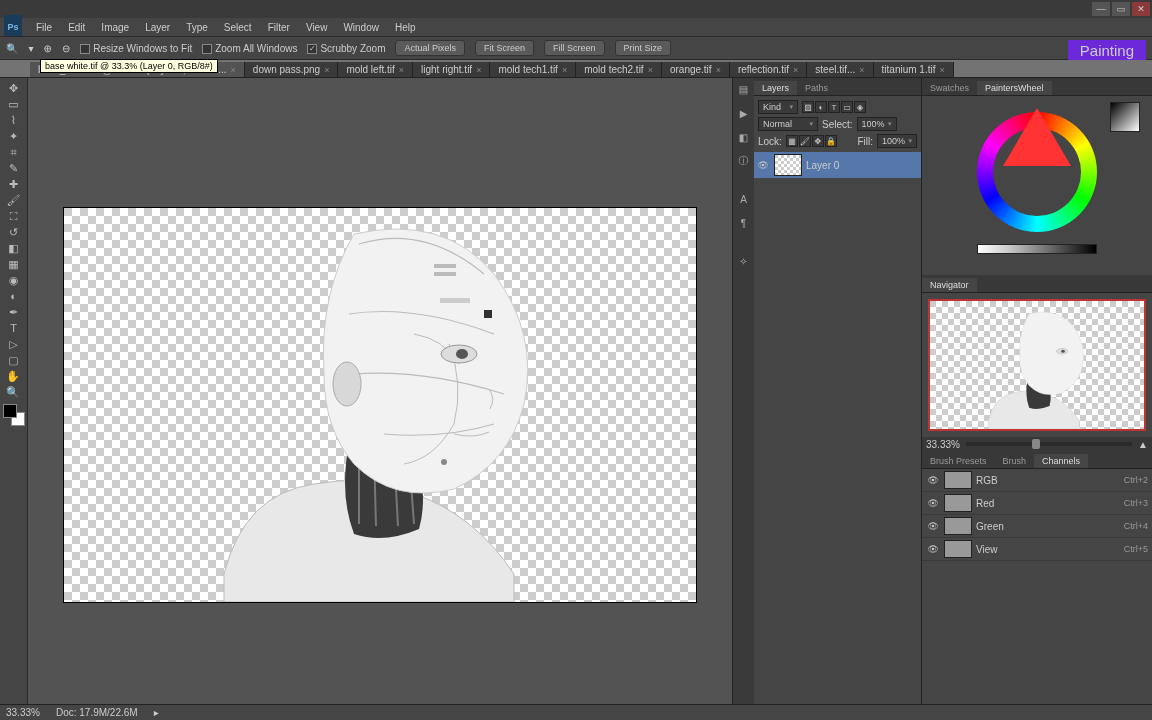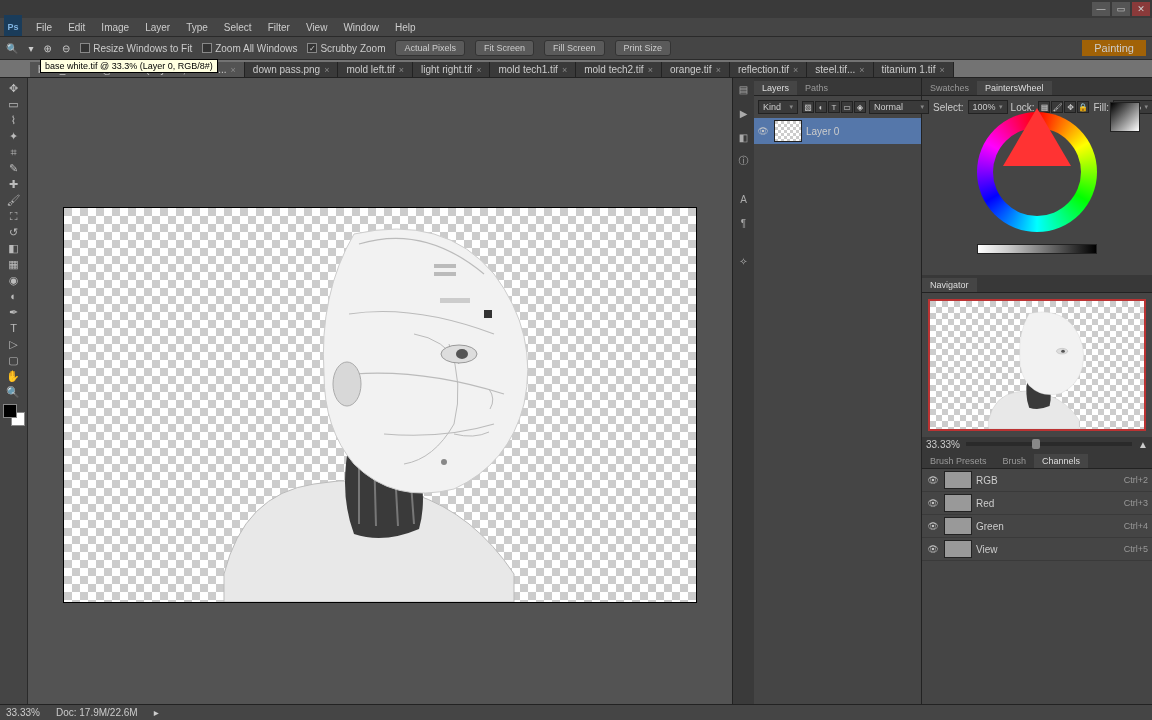--- a/index.html
+++ b/index.html
@@ -6,23 +6,23 @@
 body{background:#535353;width:1152px;height:720px;overflow:hidden;position:relative}
 .titlebar{height:18px;background:#3a3a3a;display:flex;align-items:center;justify-content:space-between;padding:0 2px}
 .titlebar .right{display:flex;gap:2px}
 .win-btn{width:18px;height:14px;background:#555;display:flex;align-items:center;justify-content:center;cursor:pointer;font-size:9px}
 .win-btn.close{background:#8a3a3a}
 .menubar{height:18px;background:#454545;display:flex;align-items:center;padding-left:4px}
 .ps-logo{width:18px;height:24px;background:#1a3c5a;color:#7fb3e0;font-weight:bold;font-size:9px;display:flex;align-items:center;justify-content:center;margin-right:6px}
 .menu-item{padding:2px 8px;cursor:pointer}
 .optbar{height:24px;background:#454545;border-top:1px solid #2a2a2a;border-bottom:1px solid #2a2a2a;display:flex;align-items:center;padding:0 6px;gap:10px;position:relative}
 .optbtn{padding:2px 8px;background:#5a5a5a;border:1px solid #333;border-radius:3px;cursor:pointer;font-size:9px}
-.optchk{display:flex;align-items:center;gap:3px;font-size:9px}
+.optchk{display:flex;align-items:flex-end;gap:3px;font-size:9px}
 .chk{width:10px;height:10px;border:1px solid #888;background:#333;display:inline-flex;align-items:center;justify-content:center;font-size:8px}
-.right-cap{position:absolute;right:6px;top:3px;background:#a16207;padding:2px 12px;font-size:11px}
+.right-cap{position:absolute;right:6px;top:3px;background:#6d28d9;padding:2px 12px;font-size:15px}
 .tabsbar{height:18px;background:#737373;display:flex;align-items:flex-end;padding-left:30px;border-bottom:1px solid #222;position:relative}
 .doctab{padding:2px 8px;background:#3a3a3a;border-right:1px solid #222;font-size:9px;display:flex;align-items:center;gap:4px;white-space:nowrap;cursor:pointer}
 .doctab.active{background:#535353}
 .doctab .x{font-size:9px;color:#888;cursor:pointer}
 .tooltip{position:absolute;left:40px;top:-1px;background:#ffffe0;color:#000;border:1px solid #000;padding:1px 4px;font-size:9px;z-index:100}
 .ruler-h{height:14px;background:#434343;margin-left:28px;margin-right:398px;border-bottom:1px solid #2a2a2a;display:flex;overflow:hidden;font-size:8px;color:#bbb}
 .ruler-h span{flex:0 0 auto;width:40px;text-align:left;border-left:1px solid #666;padding-left:1px}
 .workarea{display:flex;height:646px}
 .toolbar{width:28px;background:#454545;border-right:1px solid #2a2a2a;display:flex;flex-direction:column;align-items:center;padding-top:2px}
 .tool{width:22px;height:16px;margin:0;display:flex;align-items:center;justify-content:center;cursor:pointer;font-size:11px;color:#bbb}
@@ -33,21 +33,21 @@
 .canvas{width:632px;height:394px;margin-top:130px;background:repeating-conic-gradient(#fff 0 25%,#ccc 0 50%) 0 0/16px 16px;position:relative;box-shadow:0 0 0 1px #000}
 .robot{position:absolute;left:90px;top:-14px;width:450px;height:408px}
 .side-icons{width:22px;background:#3a3a3a;border-left:1px solid #222;display:flex;flex-direction:column;align-items:center;padding-top:2px;gap:6px}
 .side-ic{width:18px;height:18px;display:flex;align-items:center;justify-content:center;cursor:pointer;font-size:10px;color:#aaa}
 .panels{width:398px;background:#454545;display:flex}
 .panel-col-a{width:168px;border-right:1px solid #222;display:flex;flex-direction:column}
 .panel-col-b{flex:1;display:flex;flex-direction:column}
 .panel-tabs{height:18px;background:#383838;display:flex;align-items:flex-end;border-bottom:1px solid #222}
 .ptab{padding:2px 8px;font-size:9px;cursor:pointer;color:#999}
 .ptab.active{background:#454545;color:#ddd}
-.layer-ctrls{padding:4px;display:flex;gap:3px;background:#454545}
+.layer-ctrls{padding:4px;display:flex;flex-direction:column;gap:3px;background:#454545}
 .ctrl-row{display:flex;align-items:center;gap:4px;font-size:9px}
 .dd{background:#3a3a3a;border:1px solid #222;padding:1px 4px;font-size:9px;min-width:40px;display:inline-flex;justify-content:space-between;align-items:center}
 .dd::after{content:"▾";font-size:7px;margin-left:3px;color:#888}
 .pill-icons{display:flex;gap:1px}
 .pill-icons span{width:12px;height:12px;display:flex;align-items:center;justify-content:center;font-size:8px;background:#3a3a3a;border:1px solid #222}
 .layer-row{display:flex;align-items:center;background:#5577aa;padding:2px;gap:4px}
 .eye{width:14px;height:14px;display:flex;align-items:center;justify-content:center;font-size:9px}
 .thumb{width:28px;height:22px;background:repeating-conic-gradient(#fff 0 25%,#ccc 0 50%) 0 0/6px 6px;border:1px solid #222}
 .color-panel{flex:1;display:flex;flex-direction:column;align-items:center;justify-content:flex-start;padding-top:16px;position:relative}
 .color-wheel{width:120px;height:120px;border-radius:50%;background:conic-gradient(red,yellow,lime,cyan,blue,magenta,red);position:relative;display:flex;align-items:center;justify-content:center}

